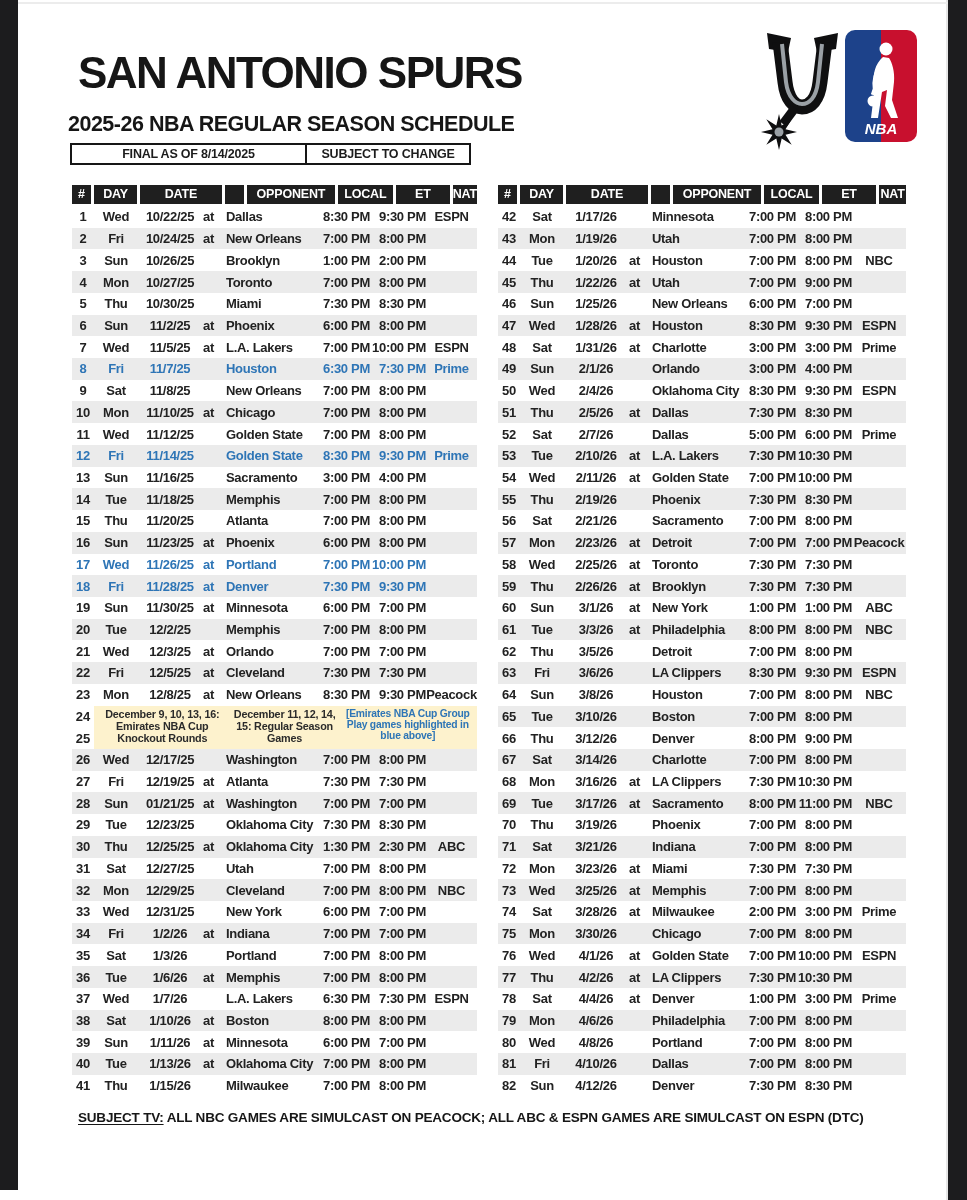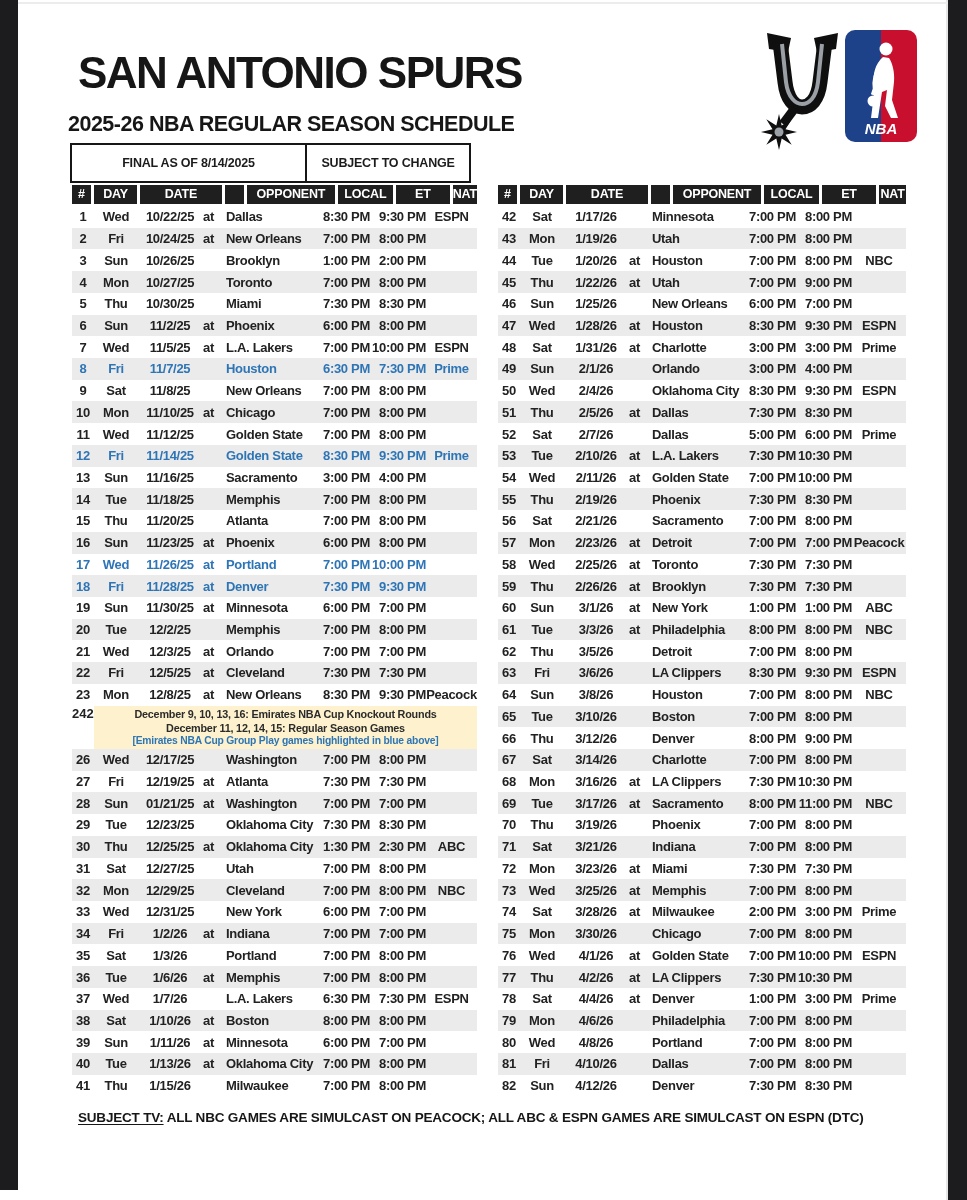--- a/index.html
+++ b/index.html
@@ -7,21 +7,21 @@
     width:967px;height:1200px;position:relative;background:#ffffff;
     font-family:"Liberation Sans","DejaVu Sans",sans-serif;color:#1c1c1c;overflow:hidden;
   }
   .edge-left{position:absolute;left:0;top:0;width:18px;height:1190px;background:#1c1c1e;}
   .edge-right{position:absolute;right:0;top:0;width:19px;height:1200px;background:#1c1c1e;border-left:2px solid #e6e6e6;}
   .edge-top{position:absolute;left:18px;top:2px;width:930px;height:2px;background:#ececec;}
 
   .page-title{position:absolute;left:78px;top:48px;font-size:44px;font-weight:bold;letter-spacing:-1.5px;color:#161616;}
   .page-subtitle{position:absolute;left:68px;top:106px;font-size:21.5px;font-weight:bold;letter-spacing:-0.5px;color:#161616;margin-top:6px;}
 
-  .final-box{position:absolute;left:70px;top:143px;width:401px;height:40px;border:2px solid #161616;display:flex;box-sizing:border-box;}
+  .final-box{position:absolute;left:70px;top:143px;width:401px;height:22px;border:2px solid #161616;display:flex;box-sizing:border-box;}
   .final-box .fcell{display:flex;align-items:center;justify-content:center;font-size:12.5px;font-weight:bold;letter-spacing:-0.2px;}
   .final-box .fcell.l{width:59%;border-right:2px solid #161616;}
   .final-box .fcell.r{width:41%;}
 
   .logo{position:absolute;}
   .spurs-logo{left:755px;top:30px;}
   .nba-logo{left:845px;top:30px;}
 
   .tbl{position:absolute;top:185px;}
   .tbl-left{left:72px;width:405px;}
@@ -38,23 +38,23 @@
   .c-day{width:44px;text-align:center;}
   .c-date{width:64px;text-align:center;}
   .c-at{width:23px;text-align:left;padding-left:1px;}
   .c-opp{width:88px;text-align:left;}
   .c-local{width:56px;text-align:right;}
   .c-et{width:56px;text-align:right;}
   .c-tv{flex:1;text-align:center;}
   .trow.cup .cell{color:#2e75b6;}
 
   .cup-note-row{display:flex;height:43.44px;}
-  .cup-nums{width:22px;display:flex;flex-direction:row;justify-content:space-around;}
+  .cup-nums{width:22px;display:flex;flex-direction:column;justify-content:space-around;}
   .cup-nums div{font-size:13px;font-weight:700;text-align:center;color:#222;}
-  .cup-box{flex:1;background:#fdf2cd;display:flex;flex-direction:column;justify-content:space-around;padding:2px 0;box-sizing:border-box;}
+  .cup-box{flex:1;background:#fdf2cd;display:flex;flex-direction:row;justify-content:space-around;padding:2px 0;box-sizing:border-box;}
   .cup-box .nline{font-size:10.8px;font-weight:bold;text-align:center;color:#2b2b2b;letter-spacing:-0.2px;}
   .cup-box .nline.blue{color:#2e75b6;font-size:10.3px;}
 
   .footer-notes{position:absolute;left:78px;top:1110px;width:860px;}
   .fnote{font-size:13.5px;font-weight:bold;letter-spacing:-0.2px;color:#161616;margin-bottom:3px;white-space:nowrap;}
   .fnote .flabel{text-decoration:underline;text-underline-offset:2px;}
 </style>
 </head>
 <body>
 

